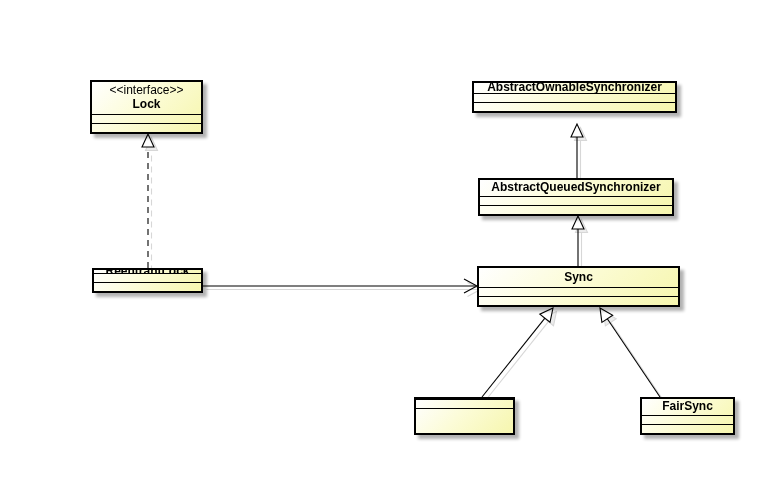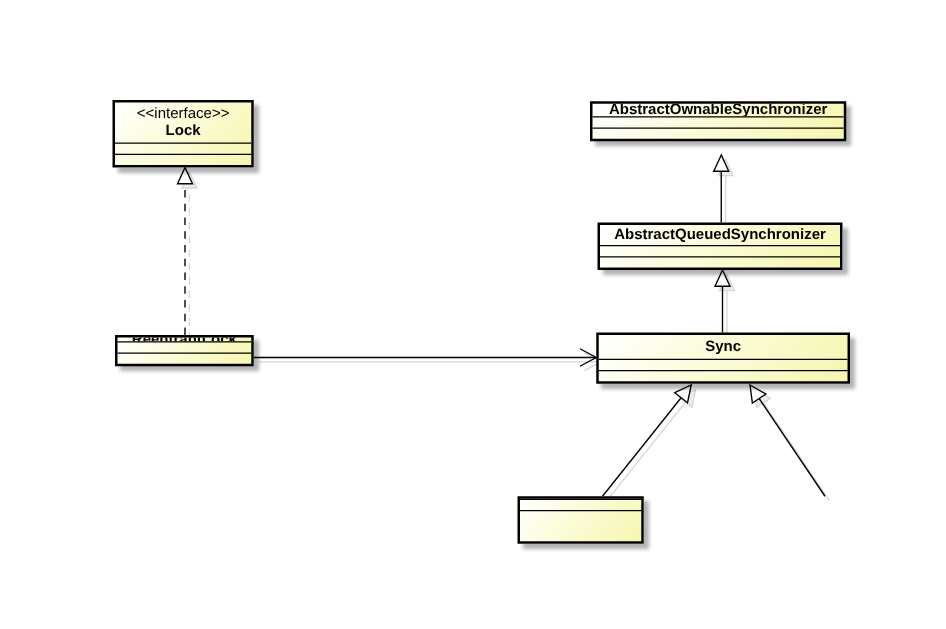--- a/index.html
+++ b/index.html
@@ -114,14 +114,21 @@
     </div>
     <div class="cmp"></div>
     <div class="cmp"></div>
   </div>
 
   <div class="uml-class" style="left:414px;top:397px;width:101px;height:38px">
     <div class="cmp"></div>
     <div class="cmp"></div>
   </div>
 
+  <div class="uml-class" style="left:640px;top:397px;width:95px;height:38px">
+    <div class="hdr">
+      <div class="cname">FairSync</div>
+    </div>
+    <div class="cmp"></div>
+    <div class="cmp"></div>
+  </div>
 
 </div>
 
 </body></html>

